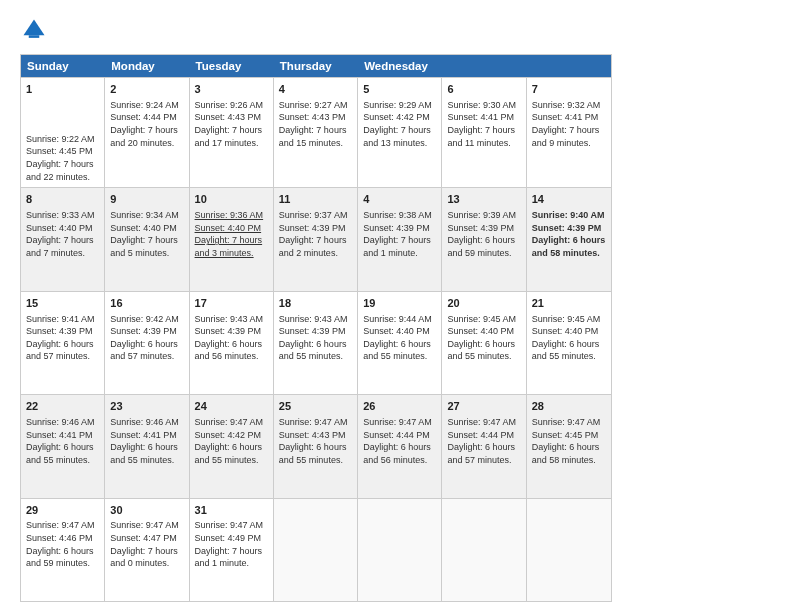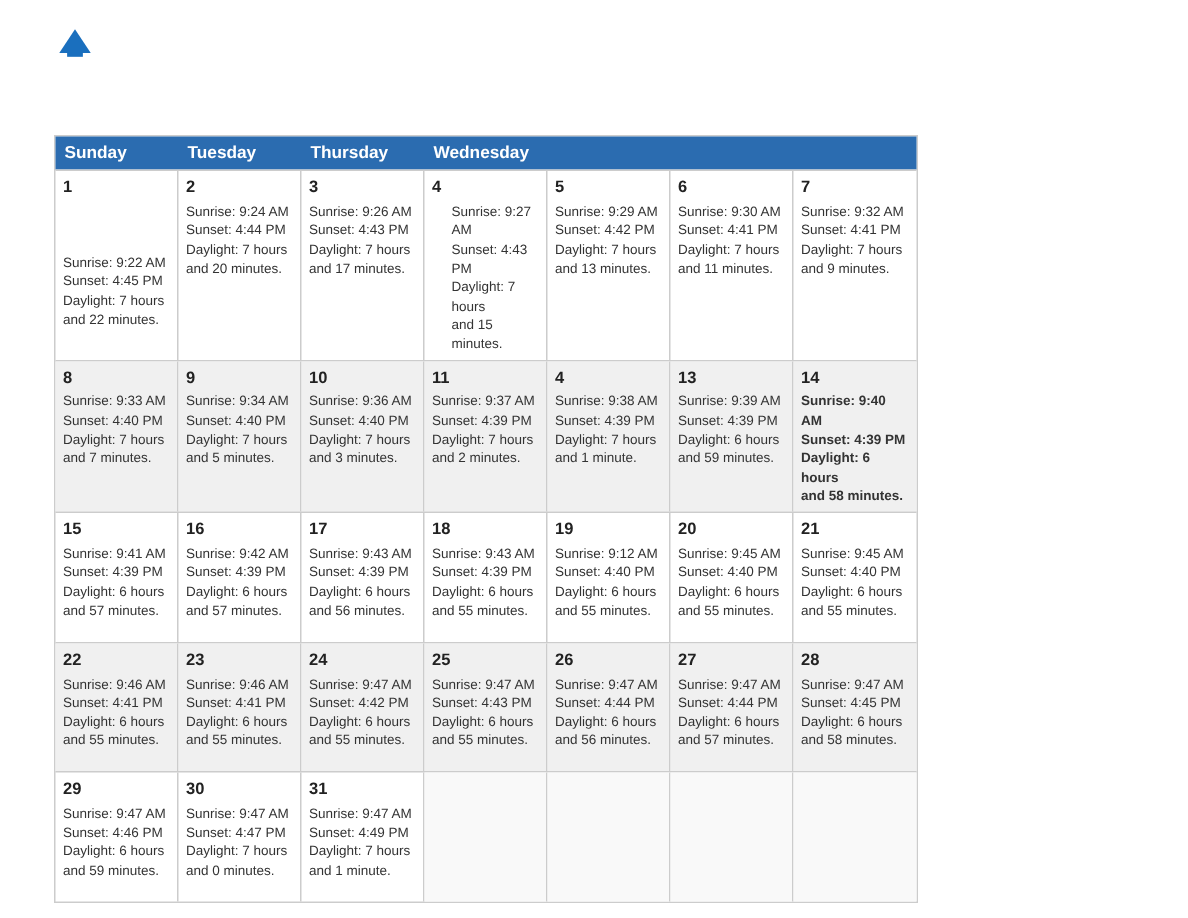--- a/index.html
+++ b/index.html
@@ -6,24 +6,23 @@
     body {
       font-family: Arial, sans-serif;
       background: #fff;
       width: 792px;
       height: 612px;
       overflow: hidden;
     }
     .page {
       width: 632px;
       height: 612px;
-      padding: 16px 20px 10px 36px;
+      padding: 16px 20px 10px 20px;
       display: flex;
       flex-direction: column;
-      gap: 36px;
     }
     .header {
       display: flex;
       justify-content: space-between;
       align-items: flex-start;
       margin-bottom: 10px;
     }
     .logo {
       display: flex;
       align-items: center;
@@ -132,20 +131,21 @@
     </div>
     <div class="title-block">
       <h1></h1>
       <h2></h2>
     </div>
   </div>
 
   <div class="calendar">
     <div class="cal-header-row">
     <div class="cal-header-cell">Sunday</div>
+        <div class="cal-header-cell">Monday</div>
         <div class="cal-header-cell">Tuesday</div>
         <div class="cal-header-cell">Thursday</div>
         <div class="cal-header-cell">Wednesday</div>
       </div>
     <div class="cal-body">
     <div class="cal-week">
           <div class="cal-cell">
             <span class="day-num">1</span>
             <div class="cell-info" style="white-space: pre-line; margin-top: 36px;">Sunrise: 9:22 AM
 Sunset: 4:45 PM
@@ -161,21 +161,21 @@
           </div>
           <div class="cal-cell">
             <span class="day-num">3</span>
             <div class="cell-info" style="white-space: pre-line;">Sunrise: 9:26 AM
 Sunset: 4:43 PM
 Daylight: 7 hours
 and 17 minutes.</div>
           </div>
           <div class="cal-cell">
             <span class="day-num">4</span>
-            <div class="cell-info" style="white-space: pre-line; margin-left: 13px;">Sunrise: 9:27 AM
+            <div class="cell-info" style="white-space: pre-line;">Sunrise: 9:27 AM
 Sunset: 4:43 PM
 Daylight: 7 hours
 and 15 minutes.</div>
           </div>
           <div class="cal-cell">
             <span class="day-num">5</span>
             <div class="cell-info" style="white-space: pre-line;">Sunrise: 9:29 AM
 Sunset: 4:42 PM
 Daylight: 7 hours
 and 13 minutes.</div>
@@ -205,21 +205,21 @@
           </div>
           <div class="cal-cell shaded">
             <span class="day-num">9</span>
             <div class="cell-info" style="white-space: pre-line;">Sunrise: 9:34 AM
 Sunset: 4:40 PM
 Daylight: 7 hours
 and 5 minutes.</div>
           </div>
           <div class="cal-cell shaded">
             <span class="day-num">10</span>
-            <div class="cell-info" style="white-space: pre-line;">Sunrise: 9:36 AM
+            <div class="cell-info" style="white-space: pre-line; text-decoration: underline;">Sunrise: 9:36 AM
 Sunset: 4:40 PM
 Daylight: 7 hours
 and 3 minutes.</div>
           </div>
           <div class="cal-cell shaded">
             <span class="day-num">11</span>
             <div class="cell-info" style="white-space: pre-line;">Sunrise: 9:37 AM
 Sunset: 4:39 PM
 Daylight: 7 hours
 and 2 minutes.</div>
@@ -270,21 +270,21 @@
           </div>
           <div class="cal-cell">
             <span class="day-num">18</span>
             <div class="cell-info" style="white-space: pre-line;">Sunrise: 9:43 AM
 Sunset: 4:39 PM
 Daylight: 6 hours
 and 55 minutes.</div>
           </div>
           <div class="cal-cell">
             <span class="day-num">19</span>
-            <div class="cell-info" style="white-space: pre-line;">Sunrise: 9:12 AM
+            <div class="cell-info" style="white-space: pre-line;">Sunrise: 9:44 AM
 Sunset: 4:40 PM
 Daylight: 6 hours
 and 55 minutes.</div>
           </div>
           <div class="cal-cell">
             <span class="day-num">20</span>
             <div class="cell-info" style="white-space: pre-line;">Sunrise: 9:45 AM
 Sunset: 4:40 PM
 Daylight: 6 hours
 and 55 minutes.</div>

